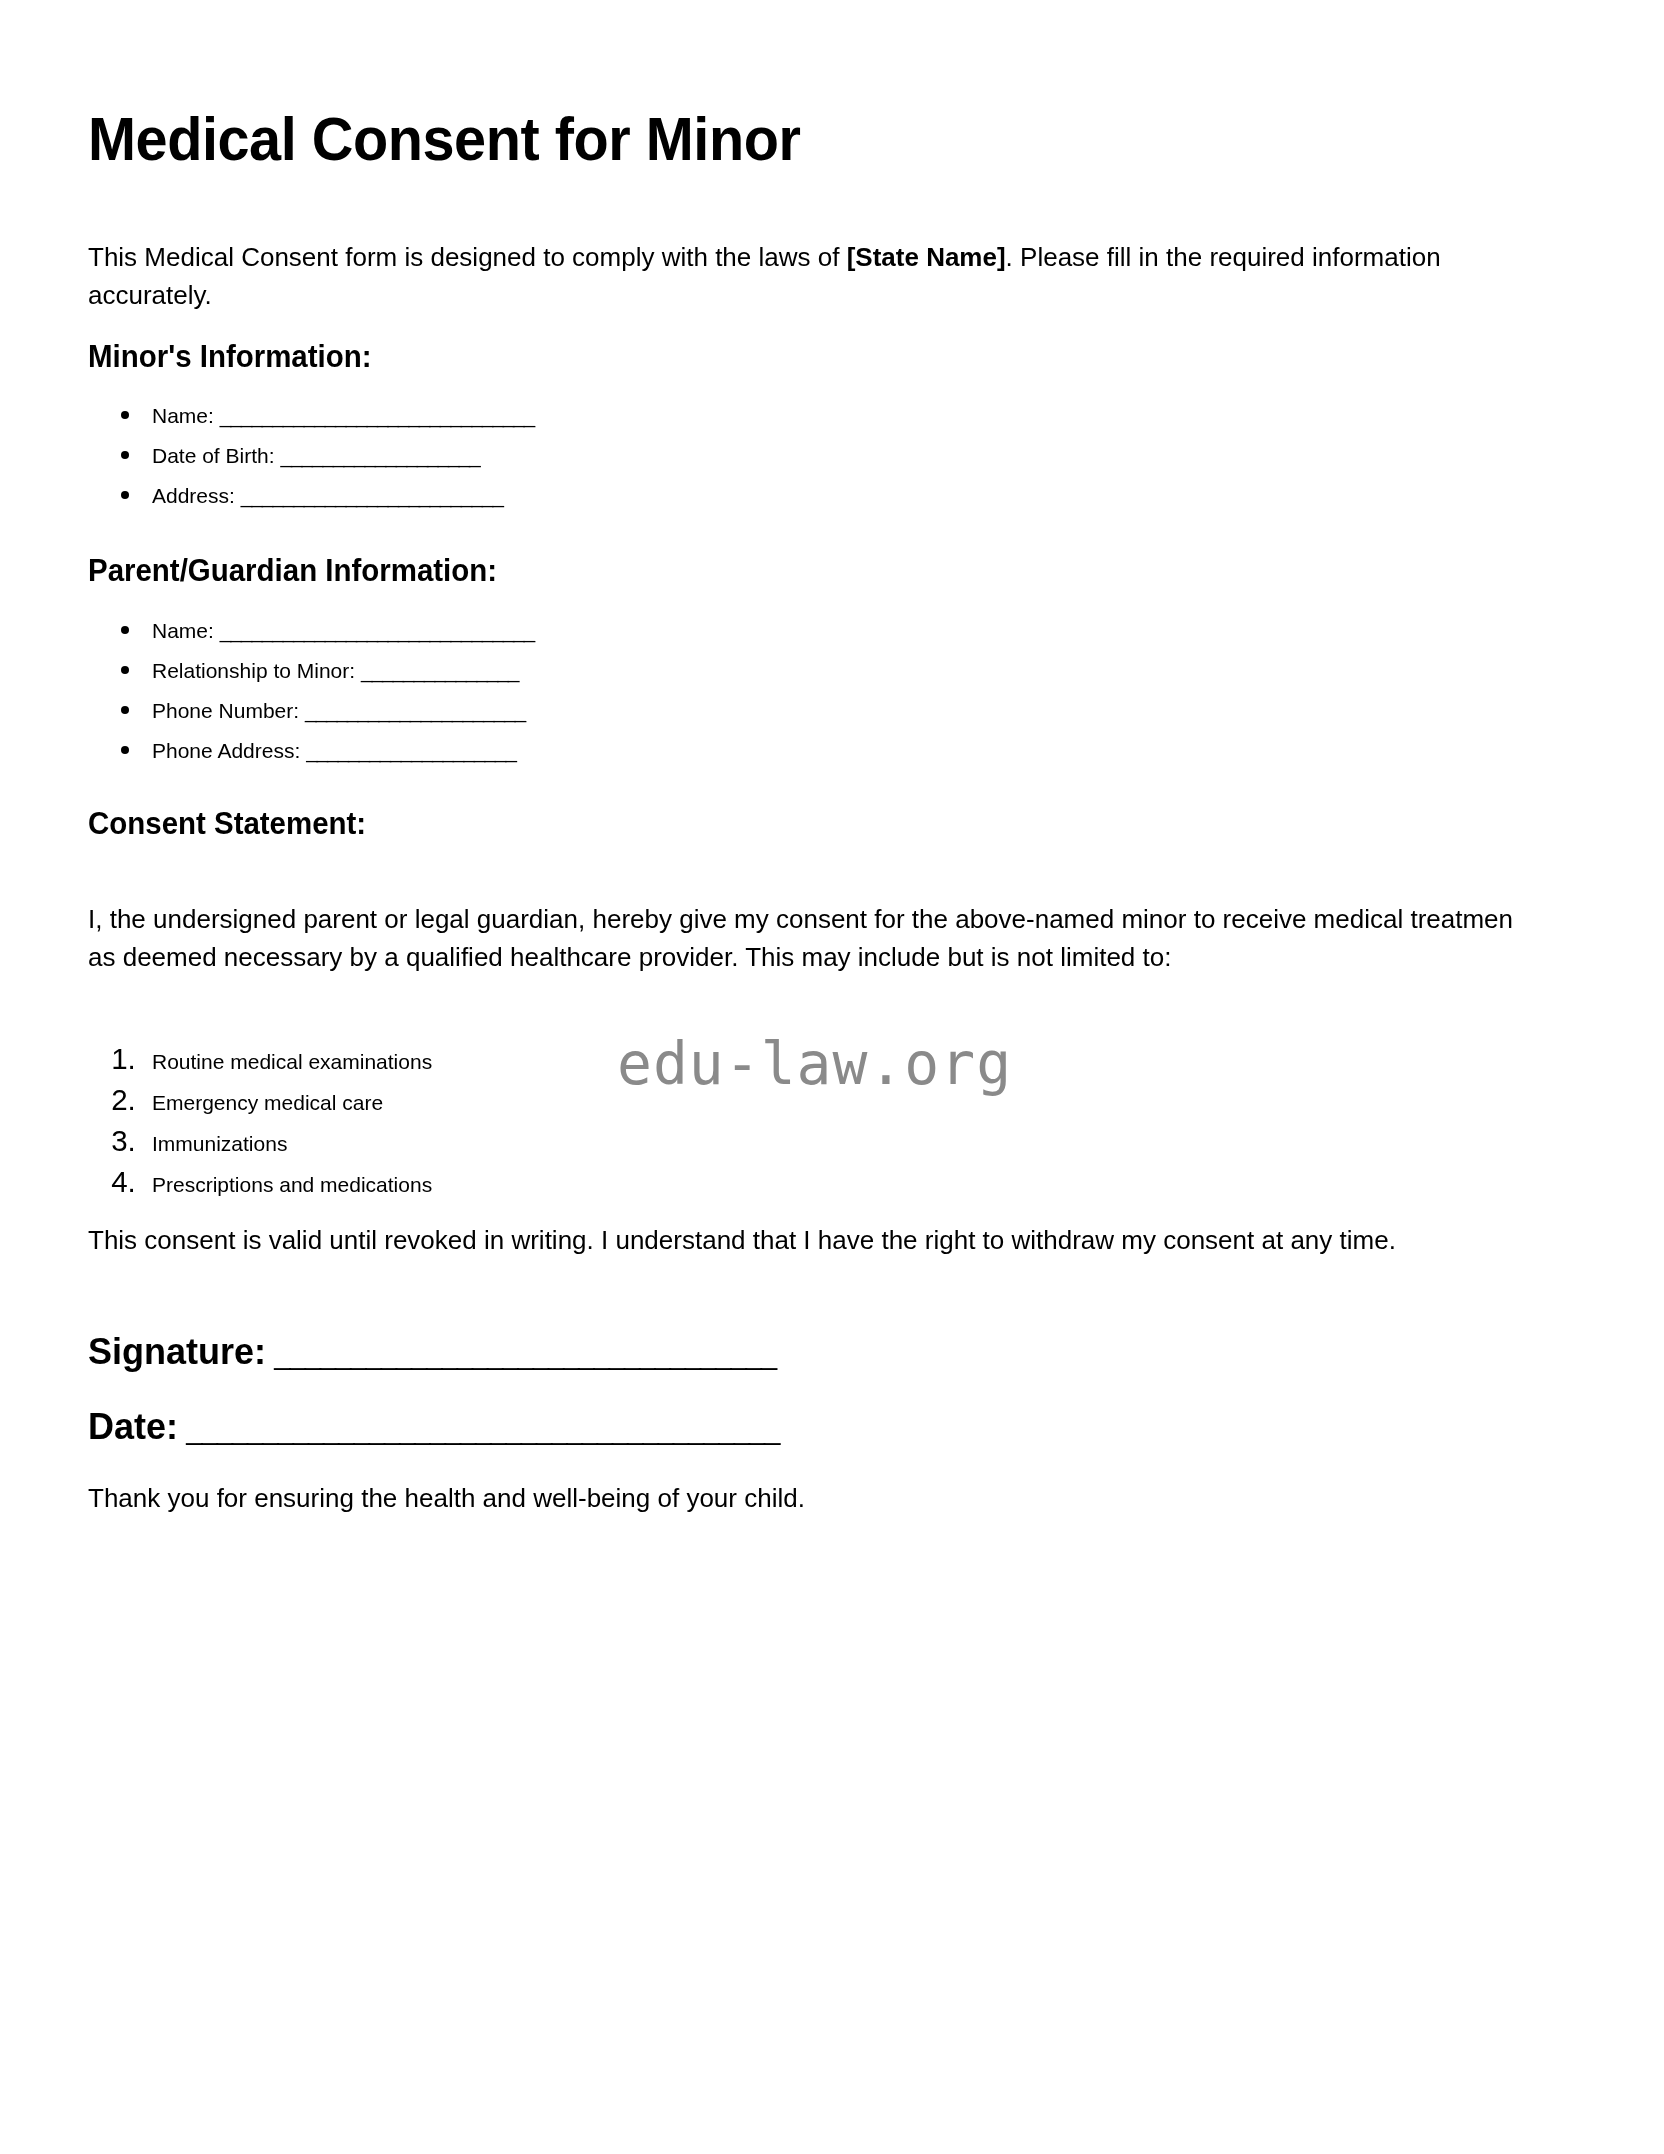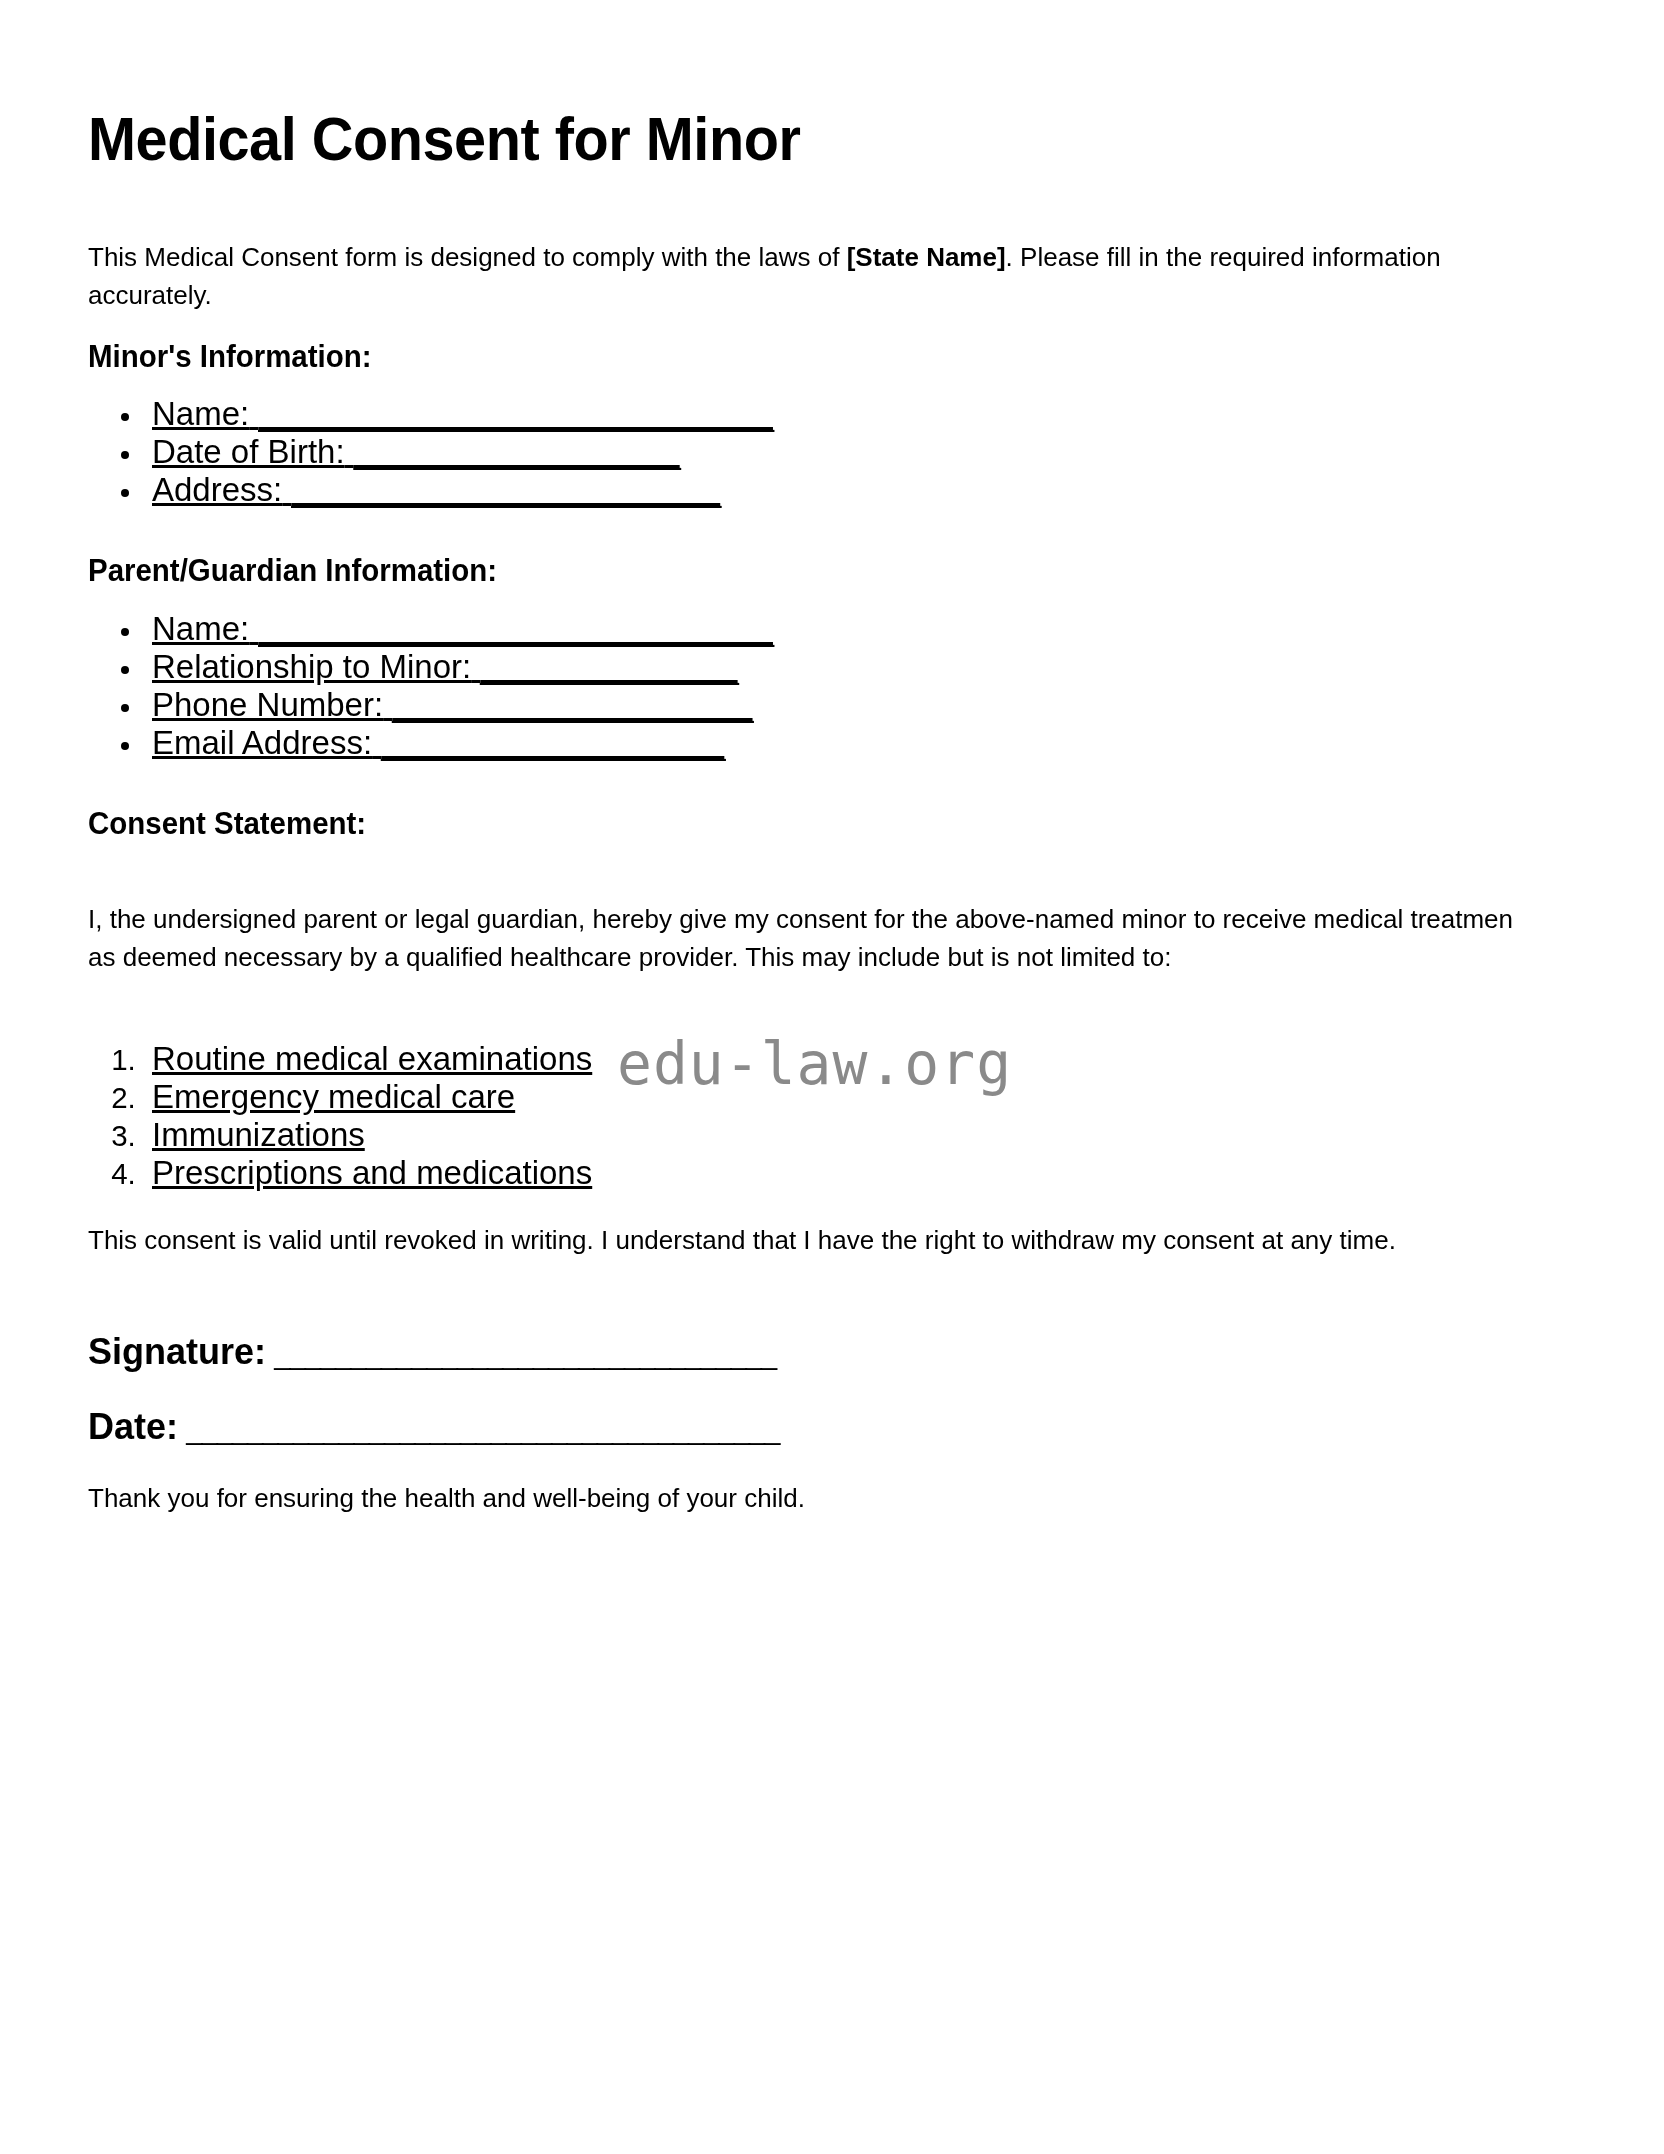--- a/index.html
+++ b/index.html
@@ -65,25 +65,24 @@
   ul.fieldlist, ol.numlist {
     margin: 0;
     padding: 0 0 0 56px;
     position: absolute;
     left: 0;
     list-style-position: outside;
   }
   ul.fieldlist { list-style-type: disc; }
   ol.numlist  { list-style-type: decimal; }
   ul.fieldlist li, ol.numlist li {
-    font-size: 33px;
+    font-size: 21px;
     line-height: 38px;
     white-space: nowrap;
     padding-left: 8px;
-    text-decoration: underline;
   }
   ul.fieldlist li::marker { font-size: 26px; }
   ol.numlist li::marker { font-size: 29.5px; }
   .blank {
     letter-spacing: -1.2px;
   }
   .sigline {
     position: absolute;
     left: 0;
     font-size: 29.5px;
@@ -126,21 +125,21 @@
       <li><span>Date of Birth:</span> <span class="blank">___________________</span></li>
       <li><span>Address:</span> <span class="blank">_________________________</span></li>
     </ul>
 
     <h3 class="section" style="top:552px;">Parent/Guardian Information:</h3>
 
     <ul class="fieldlist" style="top:610px;">
       <li><span>Name:</span> <span class="blank">______________________________</span></li>
       <li><span>Relationship to Minor:</span> <span class="blank">_______________</span></li>
       <li><span>Phone Number:</span> <span class="blank">_____________________</span></li>
-      <li><span>Email Address:</span> <span class="blank">____________________</span></li>
+      <li><span>Phone Address:</span> <span class="blank">____________________</span></li>
     </ul>
 
     <h3 class="section" style="top:805px;">Consent Statement:</h3>
 
     <p class="para" style="top:882px;margin-top:18px;">I, the undersigned parent or legal guardian, hereby give my consent for the above-named minor to receive medical treatment as deemed necessary by a qualified healthcare provider. This may include but is not limited to:</p>
 
     <ol class="numlist" style="top:1040px;">
       <li>Routine medical examinations</li>
       <li>Emergency medical care</li>
       <li>Immunizations</li>

